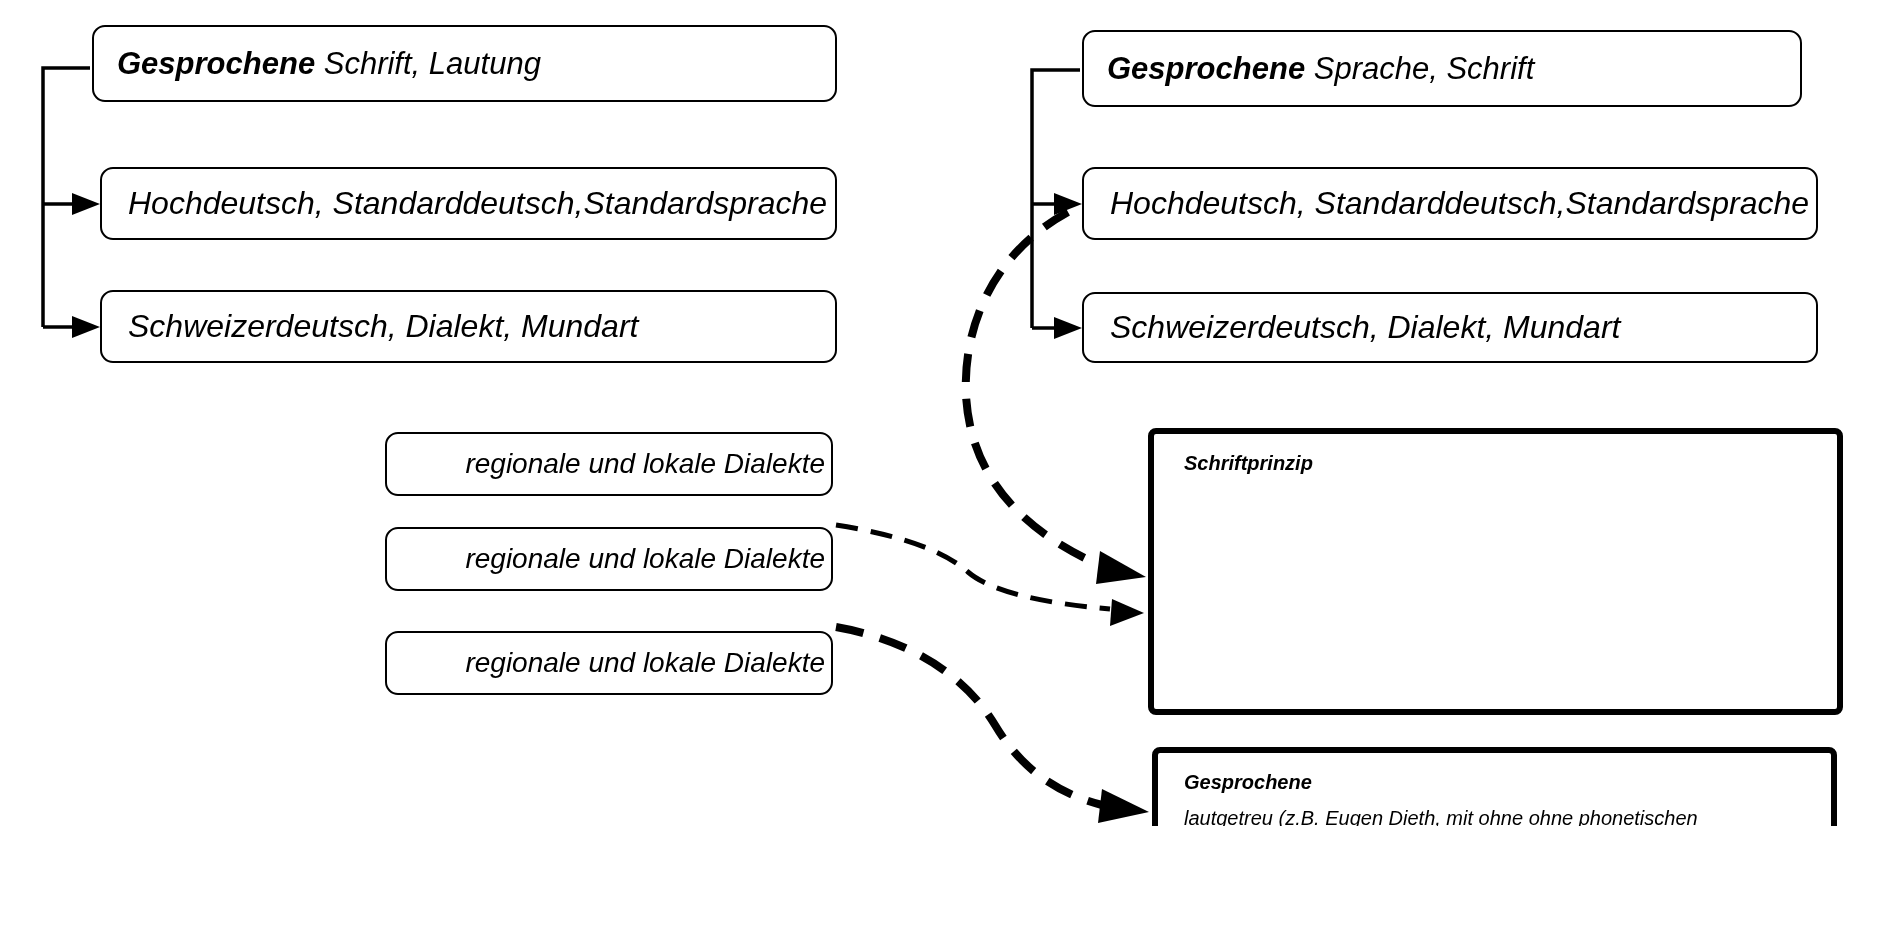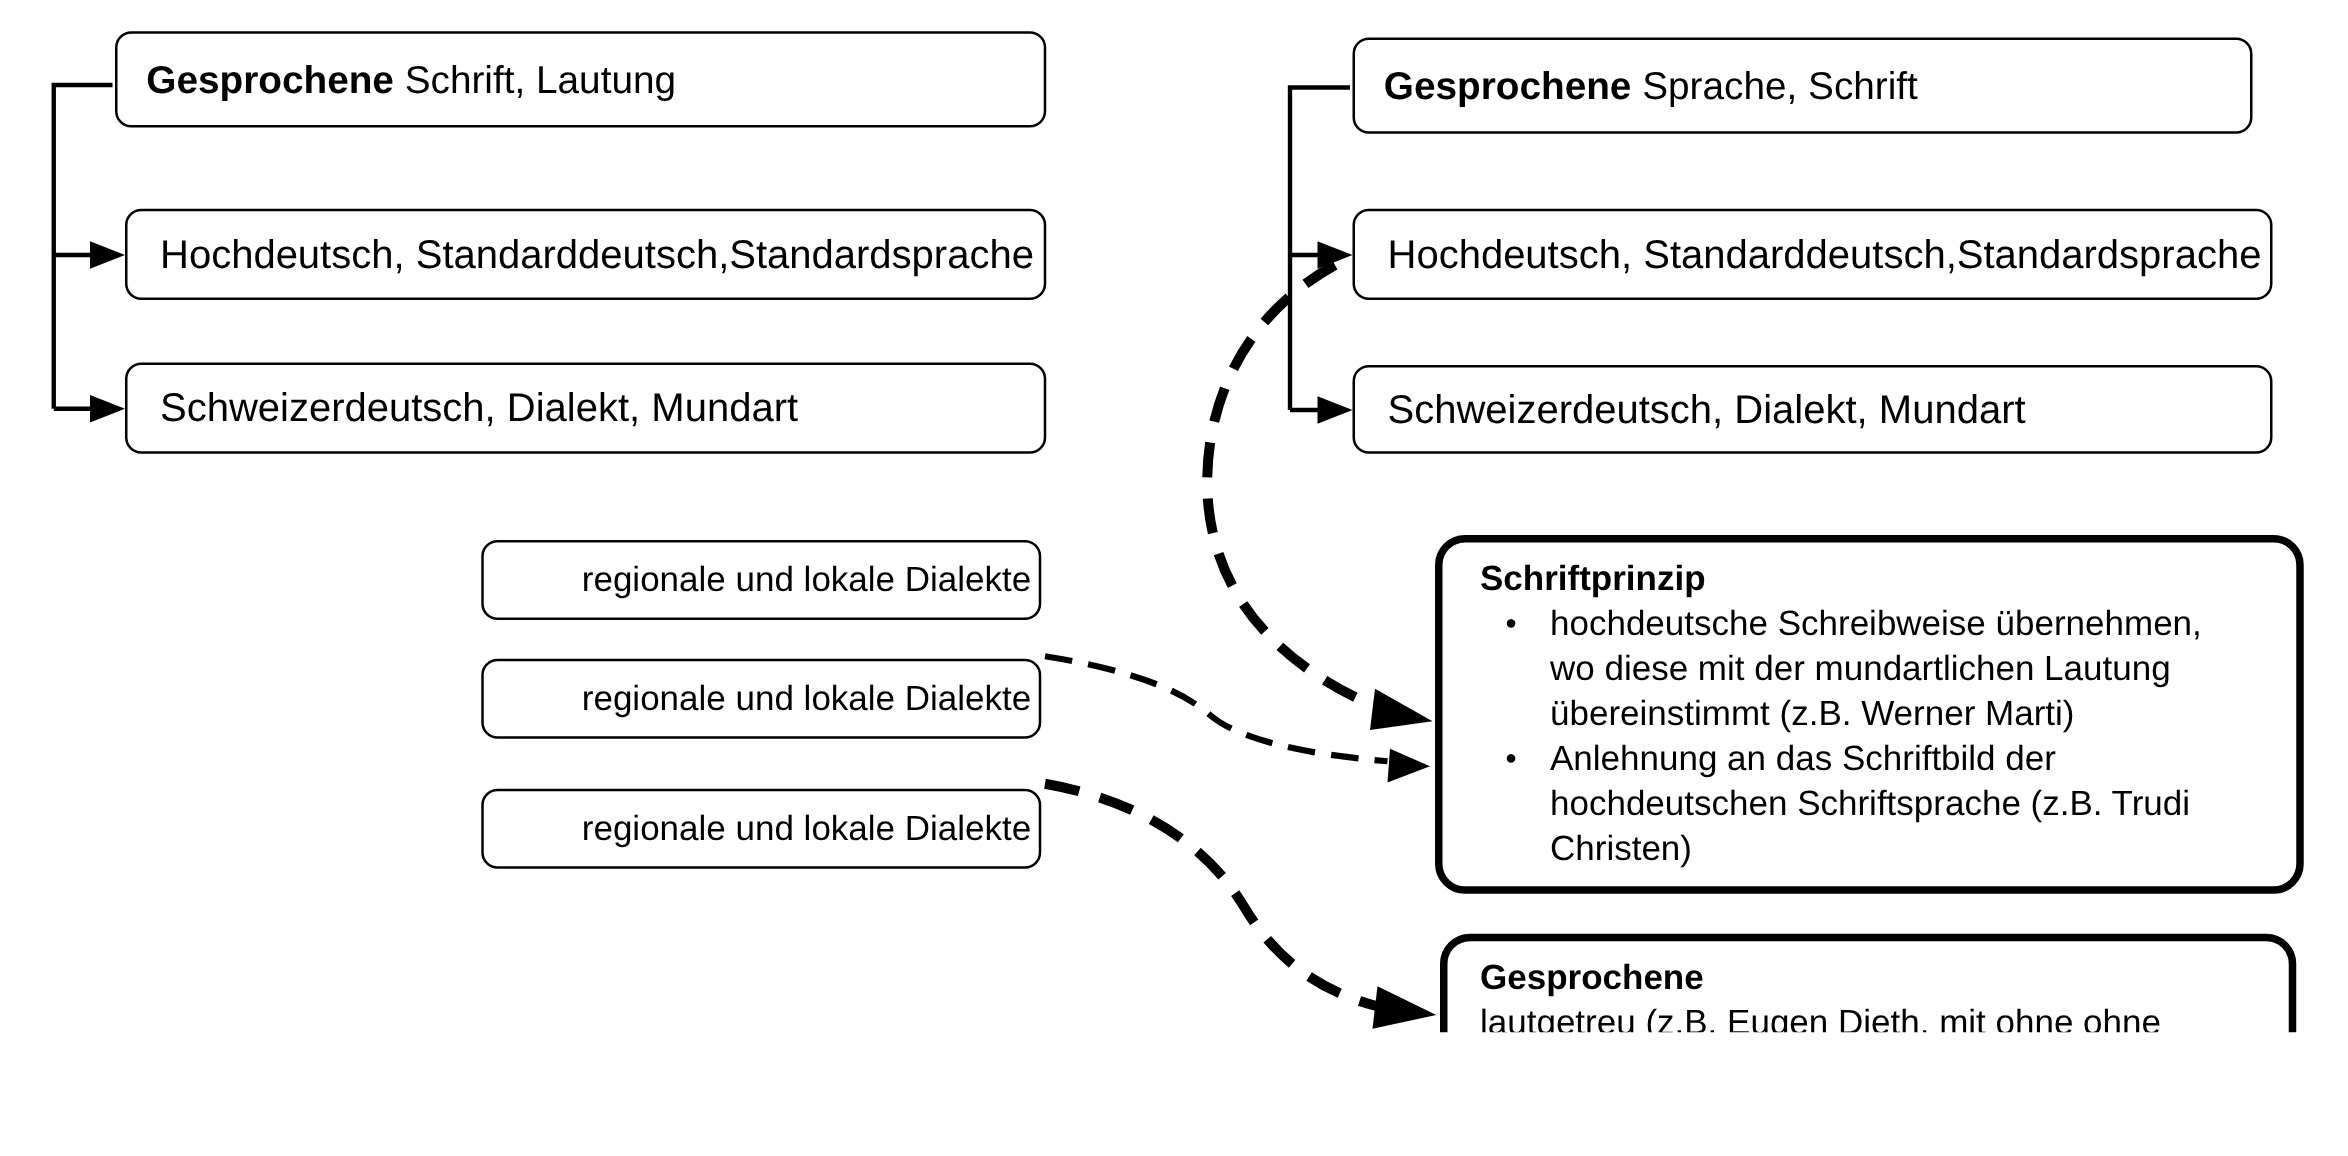--- a/index.html
+++ b/index.html
@@ -8,20 +8,21 @@
     background: #ffffff;
   }
   .canvas {
     position: relative;
     width: 1878px;
     height: 826px;
     background: #ffffff;
     font-family: "Liberation Sans", sans-serif;
     color: #000000;
     overflow: hidden;
+    font-style: italic;
   }
   .connector-layer {
     position: absolute;
     left: 0;
     top: 0;
     width: 1878px;
     height: 925px;
   }
   .node {
     position: absolute;
@@ -41,23 +42,23 @@
     padding-left: 26px;
   }
   .node.dialect-box {
     font-size: 28px;
     justify-content: flex-end;
     padding: 0 6px;
     margin-top: 34px;
   }
   .node.principle-box {
     border-width: 6px;
-    border-radius: 24px;
+    border-radius: 8px;
     display: block;
-    font-size: 28px;
+    font-size: 20px;
     line-height: 36px;
   }
   .title-bold {
     font-weight: bold;
   }
   .title-rest {
     white-space: pre;
   }
   #schriftprinzip-box {
     left: 1148px; top: 428px;
@@ -159,24 +160,20 @@
   <div class="node row-box" style="left:1082px; top:167px; width:736px; height:73px;">
     <span>Hochdeutsch, Standarddeutsch,Standardsprache</span>
   </div>
 
   <div class="node row-box" style="left:1082px; top:292px; width:736px; height:71px;">
     <span>Schweizerdeutsch, Dialekt, Mundart</span>
   </div>
 
   <div class="node principle-box" id="schriftprinzip-box">
     <div class="principle-title">Schriftprinzip</div>
-    <ul class="principle-bullets">
-      <li>hochdeutsche Schreibweise übernehmen, wo diese mit der mundartlichen Lautung übereinstimmt (z.B. Werner Marti)</li>
-      <li>Anlehnung an das Schriftbild der hochdeutschen Schriftsprache (z.B. Trudi Christen)</li>
-    </ul>
   </div>
 
   <div class="node principle-box" id="lautprinzip-box">
     <div class="principle-title">Gesprochene</div>
     <div class="principle-body">lautgetreu (z.B. Eugen Dieth, mit ohne ohne phonetischen Lautzeichen)</div>
   </div>
 
 </div>
 
 </body></html>

